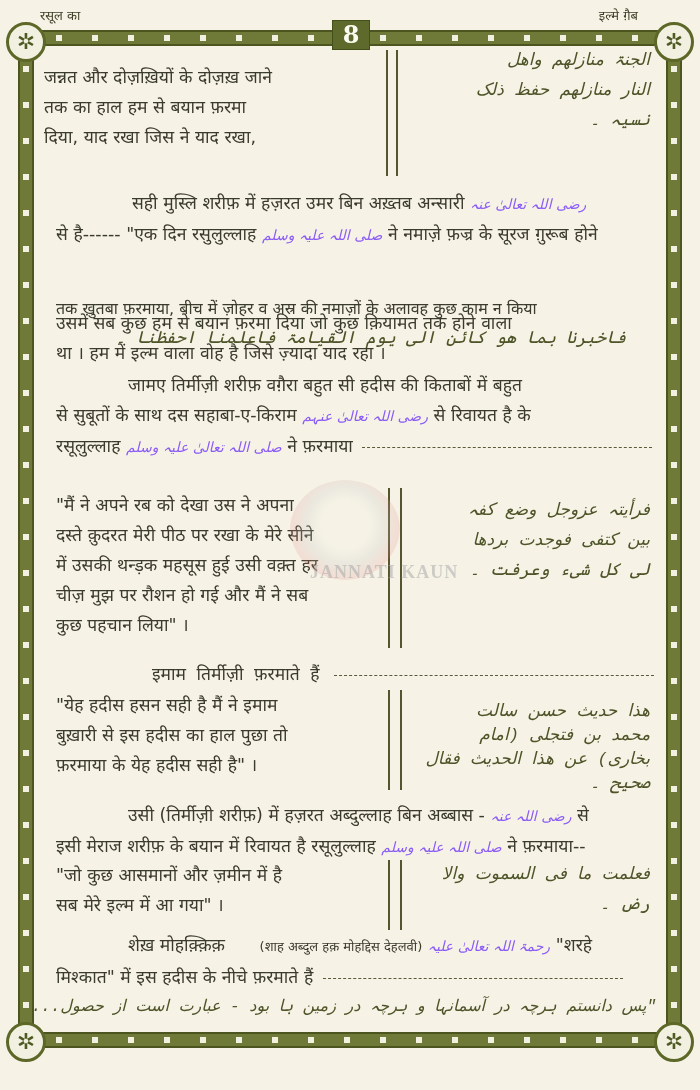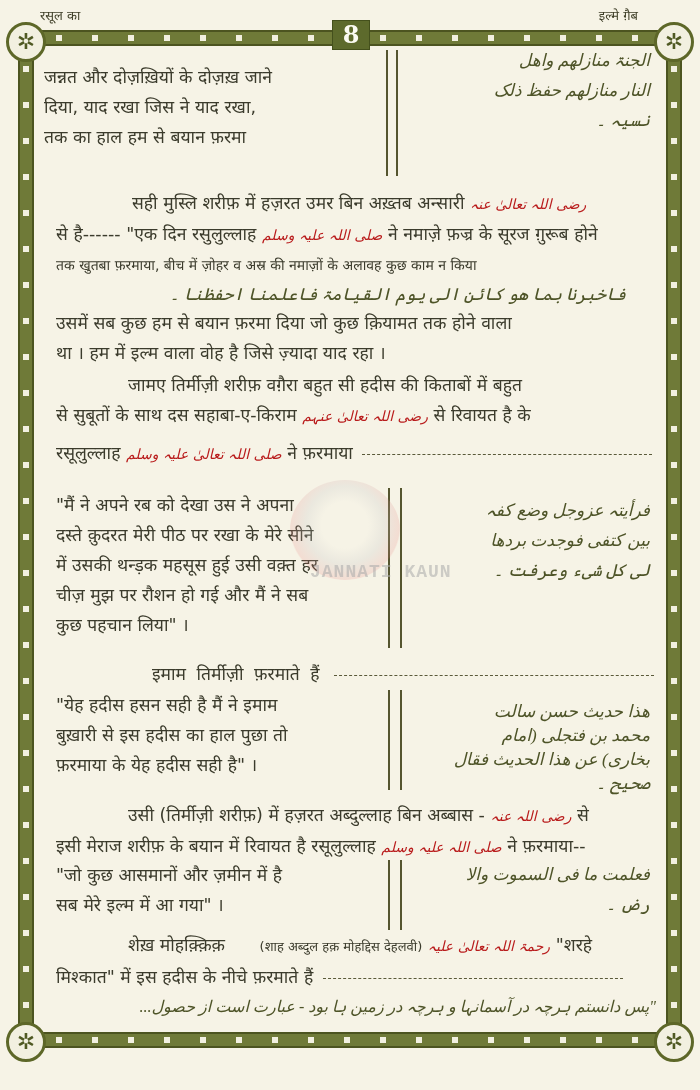--- a/index.html
+++ b/index.html
@@ -52,42 +52,42 @@
   .page-num {
     position: absolute; left: 332px; top: 20px; width: 36px; height: 28px;
     background: #5d6a2c; color: #fbfbf2;
     font-family: "DejaVu Serif", serif; font-weight: bold; font-size: 24px;
     text-align: center; line-height: 28px; border: 1px solid #44501c;
   }
 
   
   .hin { font-size: 17.5px; line-height: 30px; color: #3b3b2c; }
   .urdu {
-    font-family: Liberation Serif, serif; direction: rtl; text-align: right;
+    font-family: Liberation Mono, monospace; direction: rtl; text-align: right;
     color: #4e5428; font-size: 17px; line-height: 30px; font-style: italic;
   }
   .block { position: absolute; }
   .vline { position: absolute; width: 2px; background: #55552f; }
   .dash {
     display: inline-block; border-bottom: 1px dashed #5a5a3a; vertical-align: middle;
     height: 0; margin-left: 4px;
   }
-  .arabic-inline { color: #b91c1c; font-style: italic; font-size: 14px; }
+  .arabic-inline { color: #8b5cf6; font-style: italic; font-size: 14px; }
 
   .watermark {
     position: absolute; left: 250px; top: 470px; width: 220px; height: 120px;
     pointer-events: none;
   }
   .wm-circle {
     position: absolute; left: 40px; top: 10px; width: 110px; height: 100px; border-radius: 50%;
     background: radial-gradient(circle at 50% 45%, rgba(255,255,255,0.0) 0 30%, rgba(200,200,200,0.25) 50%, rgba(230,120,120,0.18) 70%, transparent 72%);
   }
   .wm-text {
     position: absolute; left: 60px; top: 92px; color: rgba(170,170,170,0.55);
-    font-weight: bold; font-size: 18px; letter-spacing: 1px; font-family: Liberation Mono, monospace;
+    font-weight: bold; font-size: 18px; letter-spacing: 1px; font-family: Liberation Serif, serif;
   }
 </style>
 </head>
 <body>
 
 <div class="page">
 
   <span class="run-head run-left">रसूल का</span>
   <span class="run-head run-right">इल्मे ग़ैब</span>
 
@@ -96,58 +96,58 @@
   <div class="bar-v bar-left"></div>
   <div class="bar-v bar-right"></div>
   <div class="rosette ros-tl">✲</div>
   <div class="rosette ros-tr">✲</div>
   <div class="rosette ros-bl">✲</div>
   <div class="rosette ros-br">✲</div>
   <div class="page-num">8</div>
 
   <div class="block hin" style="left:44px; top:46px; width:320px;margin-top:16px;">
     <div style="text-align:justify;">जन्नत और दोज़ख़ियों के दोज़ख़ जाने</div>
+    <div>तक का हाल हम से बयान फ़रमा</div>
     <div>दिया, याद रखा जिस ने याद रखा,</div>
-    <div>तक का हाल हम से बयान फ़रमा</div>
   </div>
   <div class="vline" style="left:386px; top:50px; height:126px;"></div>
   <div class="vline" style="left:396px; top:50px; height:126px;"></div>
   <div class="block urdu" style="left:410px; top:46px; width:240px;">
     <div>الجنۃ منازلھم واھل</div>
     <div>النار منازلھم حفظ ذلک</div>
     <div>نسیہ ۔</div>
   </div>
 
   <div class="block hin" style="left:56px; top:188px; width:600px;">
     <div style="padding-left:76px; white-space:nowrap;">
       <span>सही मुस्लि शरीफ़ में हज़रत उमर बिन अख़्तब अन्सारी</span>
       <span class="arabic-inline">رضی اللہ تعالیٰ عنہ</span>
     </div>
     <div style="white-space:nowrap;">
       <span>से है------ "एक दिन रसुलुल्लाह</span>
       <span class="arabic-inline">صلی اللہ علیہ وسلم</span>
       <span>ने नमाज़े फ़ज्र के सूरज ग़ुरूब होने</span>
     </div>
-    <div style="white-space:nowrap; font-size:14px;">तक खुतबा फ़रमाया, बीच में ज़ोहर व अस्र की नमाज़ों के अलावह कुछ काम न किया</div>
+    <div style="white-space:nowrap; font-size:16px;margin-top:44px;">तक खुतबा फ़रमाया, बीच में ज़ोहर व अस्र की नमाज़ों के अलावह कुछ काम न किया</div>
     <div class="urdu" style="padding-right:30px;">فاخبرنا بما ھو کائن الی یوم القیامۃ فاعلمنا احفظنا ۔</div>
   </div>
 
   <div class="block hin" style="left:56px; top:308px; width:600px;">
     <div style="white-space:nowrap;">उसमें सब कुछ हम से बयान फ़रमा दिया जो कुछ क़ियामत तक होने वाला</div>
     <div style="white-space:nowrap;">था । हम में इल्म वाला वोह है जिसे ज़्यादा याद रहा ।</div>
   </div>
 
   <div class="block hin" style="left:56px; top:370px; width:600px;">
     <div style="padding-left:72px; white-space:nowrap;">जामए तिर्मीज़ी शरीफ़ वग़ैरा बहुत सी हदीस की किताबों में बहुत</div>
     <div style="white-space:nowrap;">
       <span>से सुबूतों के साथ दस सहाबा-ए-किराम</span>
       <span class="arabic-inline">رضی اللہ تعالیٰ عنہم</span>
       <span>से रिवायत है के</span>
     </div>
-    <div style="white-space:nowrap;margin-top:7px;">
+    <div style="white-space:nowrap;">
       <span>रसूलुल्लाह</span>
       <span class="arabic-inline">صلی اللہ تعالیٰ علیہ وسلم</span>
       <span>ने फ़रमाया</span>
       <span class="dash" style="width:290px;"></span>
     </div>
   </div>
 
   <div class="block hin" style="left:56px; top:490px; width:330px;">
     <div>"मैं ने अपने रब को देखा उस ने अपना</div>
     <div>दस्ते क़ुदरत मेरी पीठ पर रखा के मेरे सीने</div>

